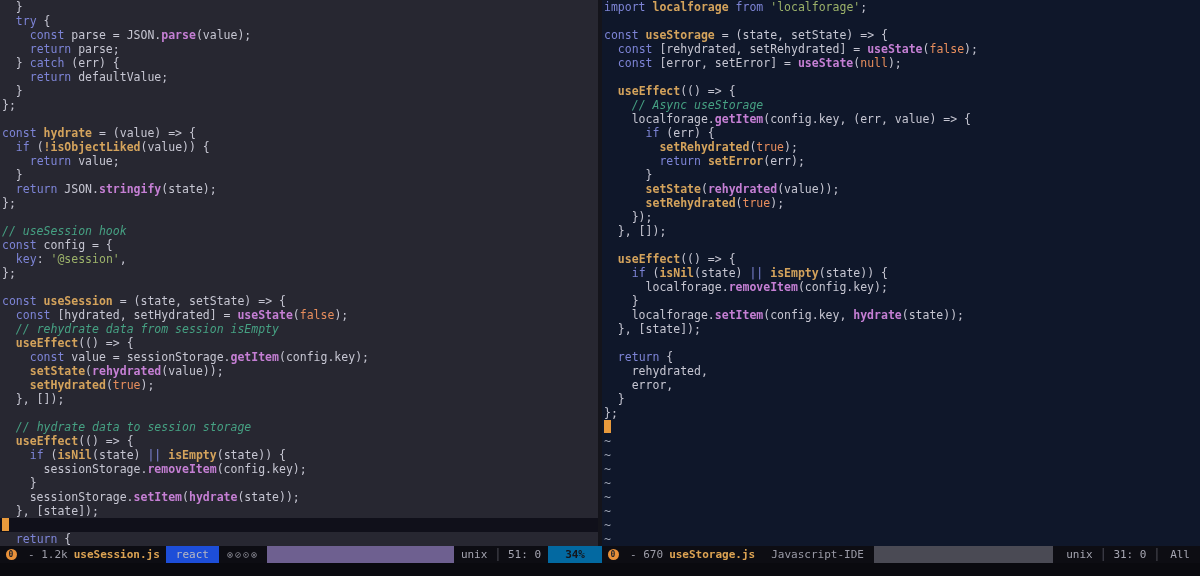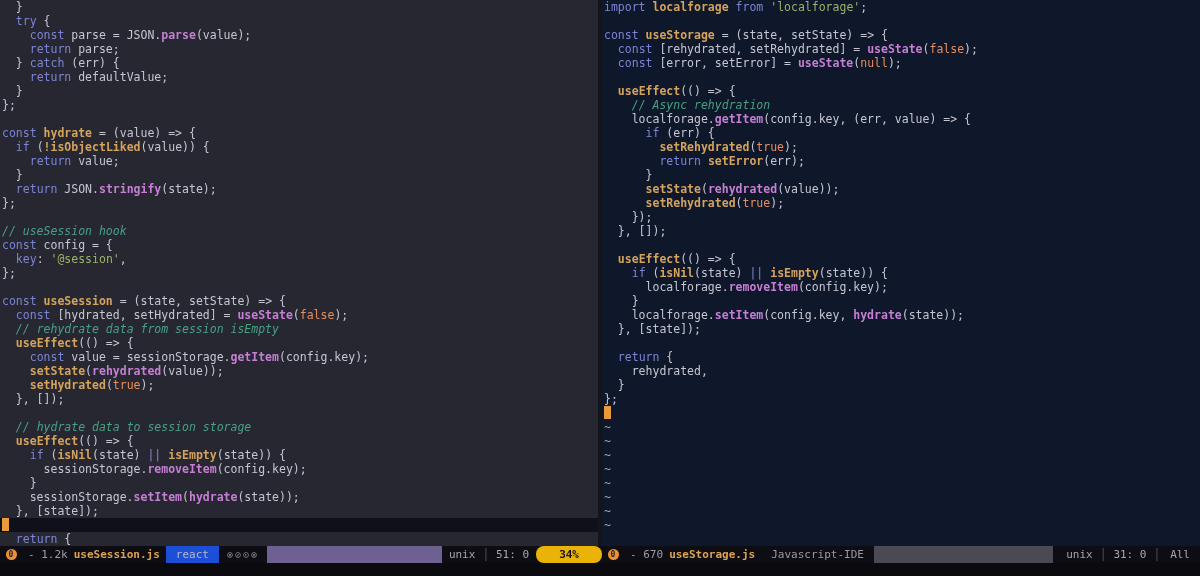--- a/index.html
+++ b/index.html
@@ -41,21 +41,21 @@
   .sl-size { margin-right:6px; color:#9d9da8; }
   .filename { color:#dca353; font-weight:bold; }
   .sl-pill { background:#1d4ed8; color:#b9b9c2; padding:0 10px; height:17px; line-height:17px; }
   .sl-tag { color:#9a9aa6; padding:0 10px; }
   .sl-icons { padding:0 8px; letter-spacing:2px; color:#84848e; font-size:10px; }
   .fill-purple { flex:1; background:#6e6090; height:17px; }
   .fill-gray { flex:1; background:#4a4a54; height:17px; margin-right:6px; }
   .sl-fmt { padding:0 7px; }
   .sl-pos { padding:0 7px; }
   .sl-sep { color:#55555f; }
-  .sl-chip { background:#eab308; color:#15151a; padding:0 23px; height:17px; line-height:17px; font-weight:bold;border-radius:8px; }
+  .sl-chip { background:#0369a1; color:#15151a; padding:0 17px; height:17px; line-height:17px; font-weight:bold; }
   .sl-all { padding:0 10px; }
 
   .cmdline { height:13px; background:#0a0a0f; }
 </style>
 </head>
 <body>
 
 <div class="screen">
 
   <div class="code-row">
@@ -105,40 +105,41 @@
     <div class="pane-divider"></div>
     <div class="pane pane-right">
       <div class="code" id="right-code">
           <div class="code-line"><span class="tk-k">import</span><span class="tk-d"> </span><span class="tk-f">localforage</span><span class="tk-d"> </span><span class="tk-k">from</span><span class="tk-d"> </span><span class="tk-s">'localforage'</span><span class="tk-d">;</span></div>
           <div class="code-line"></div>
           <div class="code-line"><span class="tk-k">const</span><span class="tk-d"> </span><span class="tk-f">useStorage</span><span class="tk-d"> = (state, setState) =&gt; {</span></div>
           <div class="code-line"><span class="tk-d">  </span><span class="tk-k">const</span><span class="tk-d"> [rehydrated, setRehydrated] = </span><span class="tk-m">useState</span><span class="tk-d">(</span><span class="tk-o">false</span><span class="tk-d">);</span></div>
           <div class="code-line"><span class="tk-d">  </span><span class="tk-k">const</span><span class="tk-d"> [error, setError] = </span><span class="tk-m">useState</span><span class="tk-d">(</span><span class="tk-o">null</span><span class="tk-d">);</span></div>
           <div class="code-line"></div>
           <div class="code-line"><span class="tk-d">  </span><span class="tk-f">useEffect</span><span class="tk-d">(() =&gt; {</span></div>
-          <div class="code-line"><span class="tk-d">    </span><span class="tk-c">// Async rehydration</span></div>
+          <div class="code-line"><span class="tk-d">    </span><span class="tk-c">// Async useStorage</span></div>
           <div class="code-line"><span class="tk-d">    localforage.</span><span class="tk-m">getItem</span><span class="tk-d">(config.key, (err, value) =&gt; {</span></div>
           <div class="code-line"><span class="tk-d">      </span><span class="tk-k">if</span><span class="tk-d"> (err) {</span></div>
           <div class="code-line"><span class="tk-d">        </span><span class="tk-f">setRehydrated</span><span class="tk-d">(</span><span class="tk-o">true</span><span class="tk-d">);</span></div>
           <div class="code-line"><span class="tk-d">        </span><span class="tk-k">return</span><span class="tk-d"> </span><span class="tk-f">setError</span><span class="tk-d">(err);</span></div>
           <div class="code-line"><span class="tk-d">      }</span></div>
           <div class="code-line"><span class="tk-d">      </span><span class="tk-f">setState</span><span class="tk-d">(</span><span class="tk-m">rehydrated</span><span class="tk-d">(value));</span></div>
           <div class="code-line"><span class="tk-d">      </span><span class="tk-f">setRehydrated</span><span class="tk-d">(</span><span class="tk-o">true</span><span class="tk-d">);</span></div>
           <div class="code-line"><span class="tk-d">    });</span></div>
           <div class="code-line"><span class="tk-d">  }, []);</span></div>
           <div class="code-line"></div>
           <div class="code-line"><span class="tk-d">  </span><span class="tk-f">useEffect</span><span class="tk-d">(() =&gt; {</span></div>
           <div class="code-line"><span class="tk-d">    </span><span class="tk-k">if</span><span class="tk-d"> (</span><span class="tk-f">isNil</span><span class="tk-d">(state) </span><span class="tk-k">||</span><span class="tk-d"> </span><span class="tk-f">isEmpty</span><span class="tk-d">(state)) {</span></div>
           <div class="code-line"><span class="tk-d">      localforage.</span><span class="tk-m">removeItem</span><span class="tk-d">(config.key);</span></div>
           <div class="code-line"><span class="tk-d">    }</span></div>
           <div class="code-line"><span class="tk-d">    localforage.</span><span class="tk-m">setItem</span><span class="tk-d">(config.key, </span><span class="tk-m">hydrate</span><span class="tk-d">(state));</span></div>
           <div class="code-line"><span class="tk-d">  }, [state]);</span></div>
           <div class="code-line"></div>
           <div class="code-line"><span class="tk-d">  </span><span class="tk-k">return</span><span class="tk-d"> {</span></div>
           <div class="code-line"><span class="tk-d">    rehydrated,</span></div>
+          <div class="code-line"><span class="tk-d">    error,</span></div>
           <div class="code-line"><span class="tk-d">  }</span></div>
           <div class="code-line"><span class="tk-d">};</span></div>
           <div class="code-line"><span class="cursor-block"></span></div>
           <div class="code-line"><span class="tk-t">~</span></div>
           <div class="code-line"><span class="tk-t">~</span></div>
           <div class="code-line"><span class="tk-t">~</span></div>
           <div class="code-line"><span class="tk-t">~</span></div>
           <div class="code-line"><span class="tk-t">~</span></div>
           <div class="code-line"><span class="tk-t">~</span></div>
           <div class="code-line"><span class="tk-t">~</span></div>

